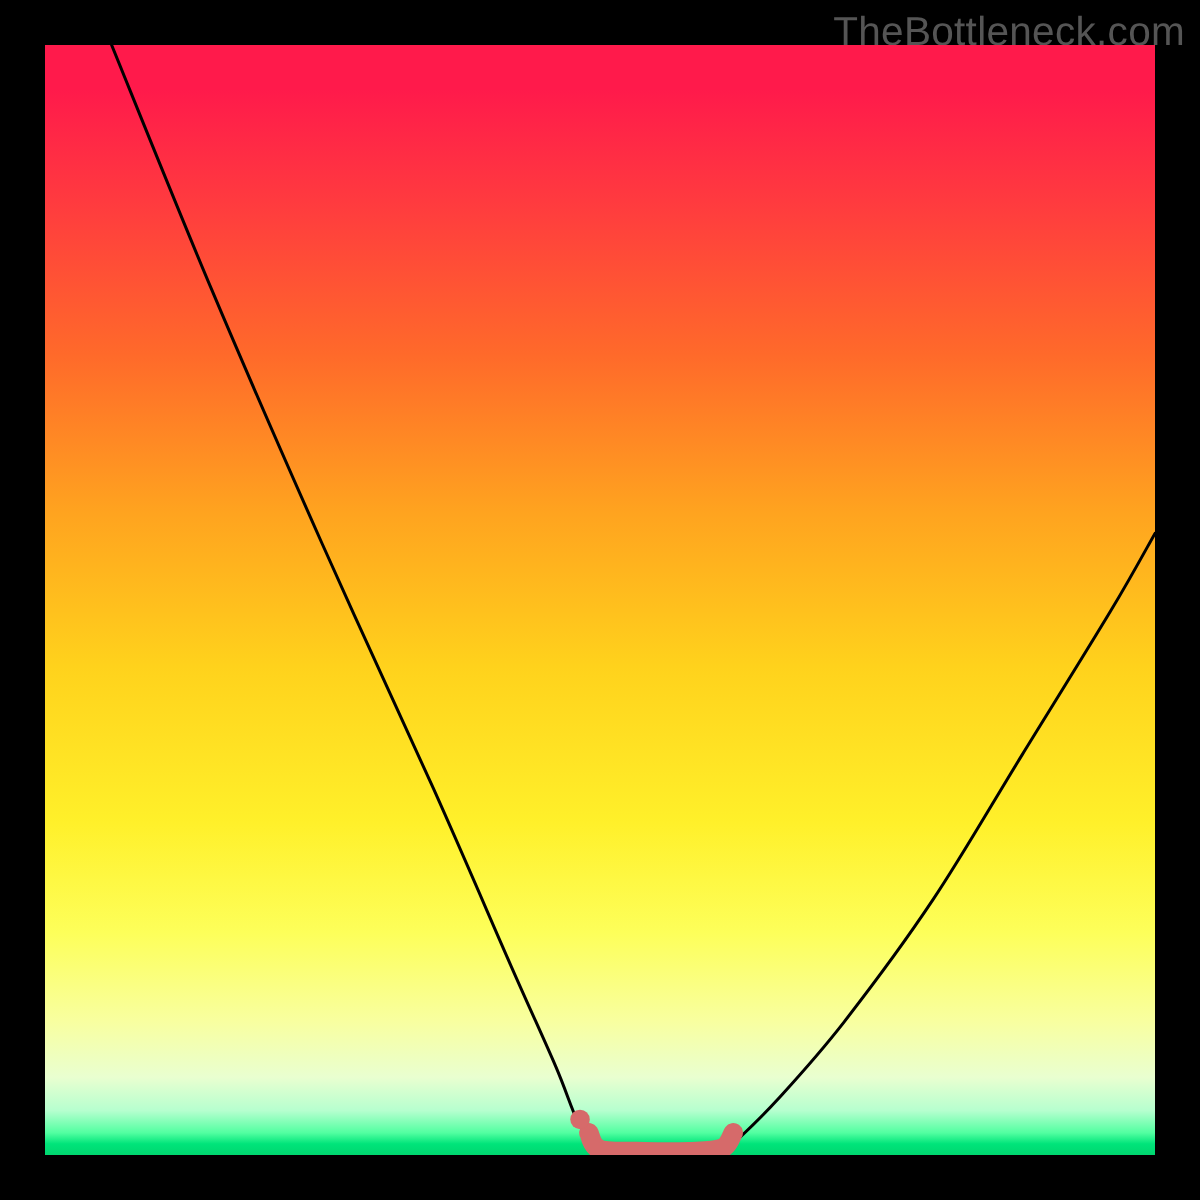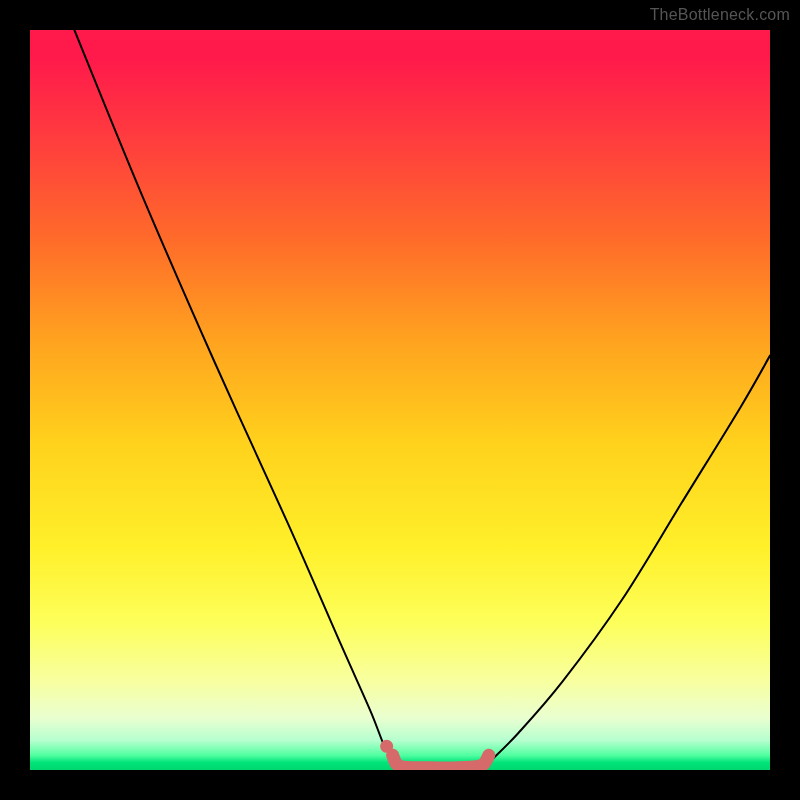--- a/index.html
+++ b/index.html
@@ -56,21 +56,21 @@
     left: 0;
     top: 0;
     width: 740px;
     height: 740px;
   }
   .watermark {
     position: absolute;
     top: 6px;
     right: 10px;
     color: #555;
-    font-size: 16px;
+    font-size: 27px;
     font-weight: 400;
     letter-spacing: 0.2px;
     user-select: none;
   }
 </style>
 </head>
 <body>
 
 <div class="frame">
   <div class="watermark">TheBottleneck.com</div>

